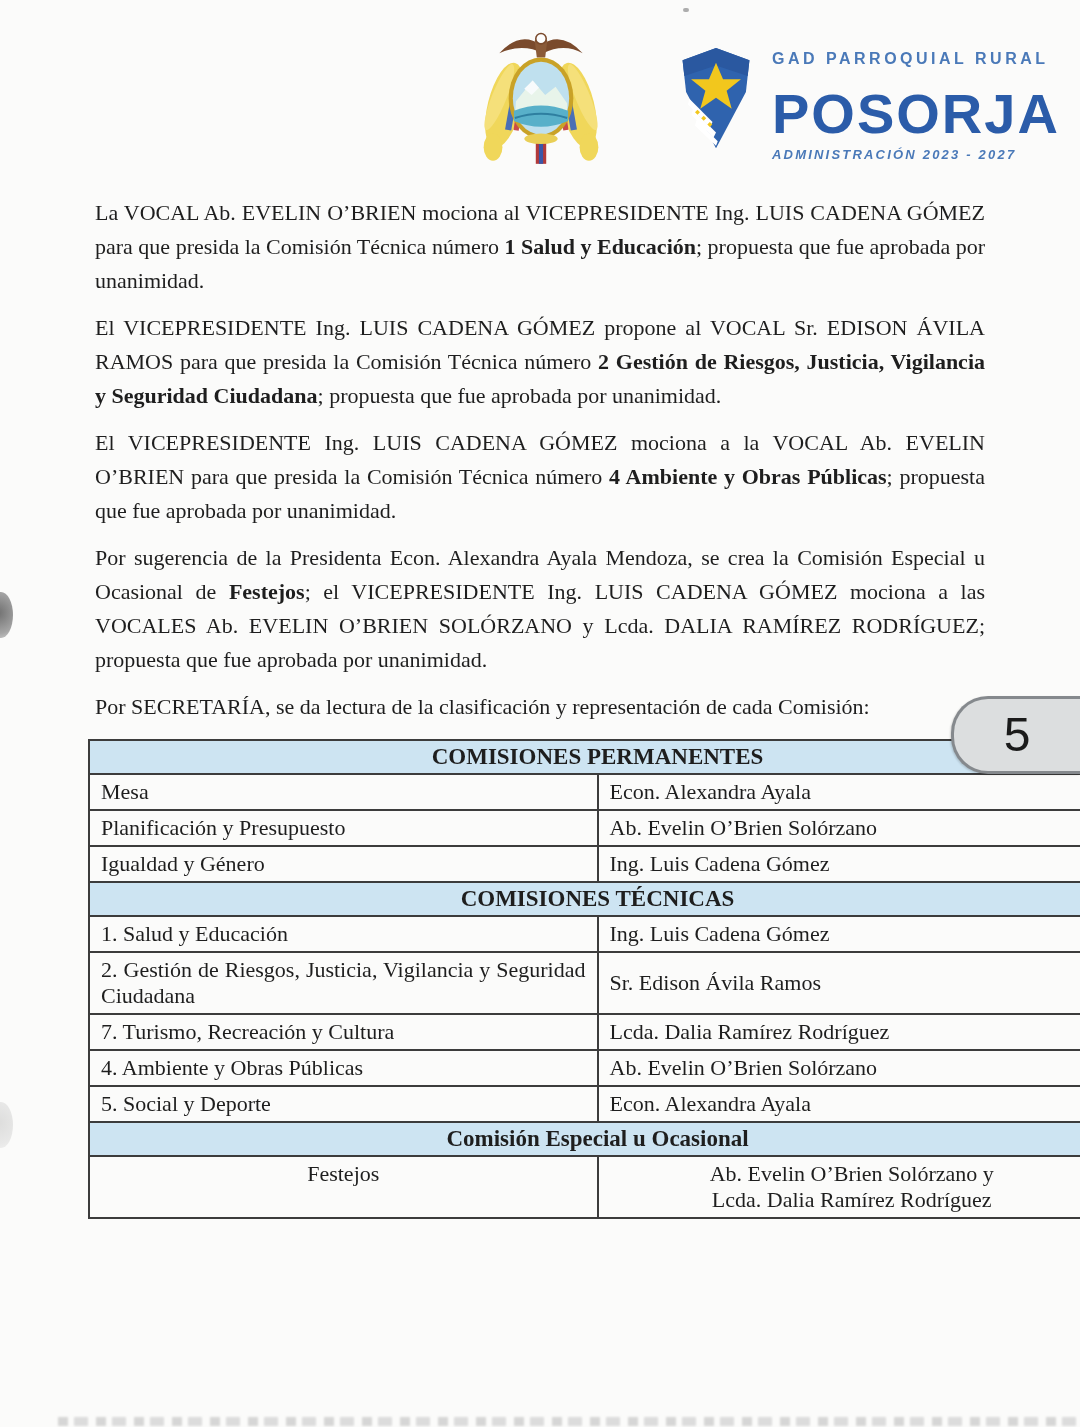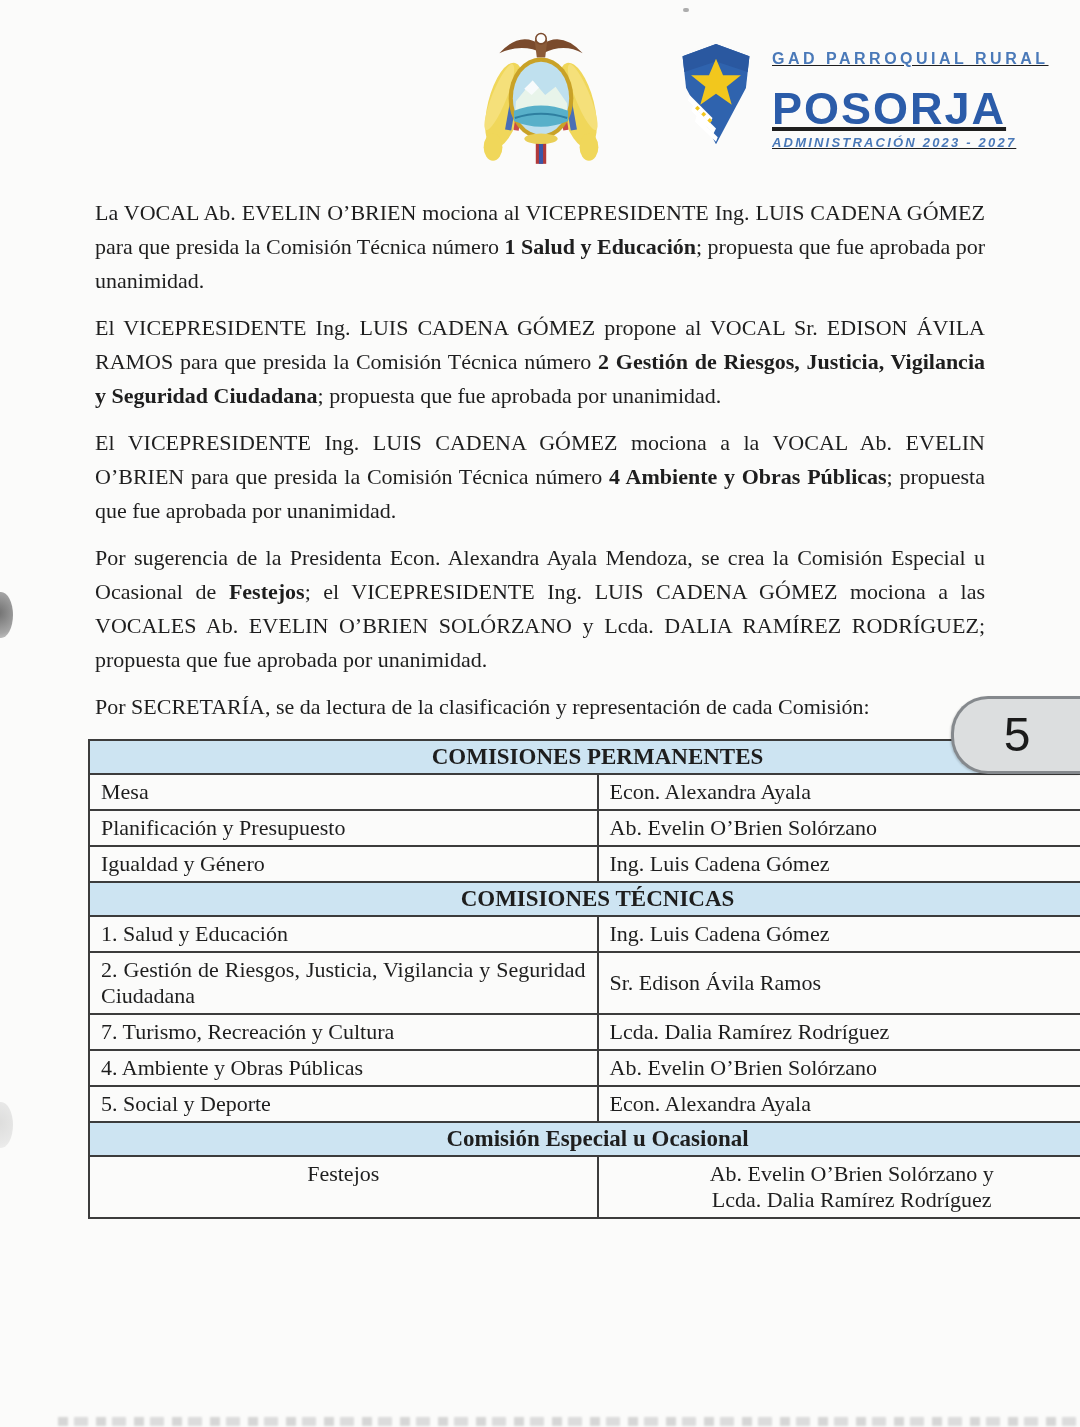--- a/index.html
+++ b/index.html
@@ -7,29 +7,29 @@
     width: 1080px; height: 1427px;
     position: relative;
     overflow: hidden;
     background: #fbfbfa;
     font-family: "Liberation Serif", serif;
     color: #1e1e1e;
   }
   
   .doc-header { position: absolute; top: 0; left: 0; width: 100%; height: 185px; }
   .coat-of-arms { position: absolute; left: 477px; top: 22px; width: 128px; height: 146px; }
-  .posorja-logo { position: absolute; left: 672px; top: 36px; display: flex; align-items: flex-start; text-decoration: underline; }
+  .posorja-logo { position: absolute; left: 672px; top: 36px; display: flex; align-items: center; }
   .posorja-shield { width: 88px; height: 118px; flex: 0 0 auto; }
   .logo-text { margin-left: 12px; margin-top: 14px; font-family: "Liberation Sans", sans-serif; }
   .logo-orgtype {
     font-size: 16px; font-weight: bold; letter-spacing: 3.5px;
     color: var(--brand-blue-light, #4a79b8); white-space: nowrap;
   }
   .logo-orgname {
-    font-size: 45px; font-weight: bold; letter-spacing: 2px; line-height: 1.05;
+    font-size: 56px; font-weight: bold; letter-spacing: 2px; line-height: 1.05;
     color: var(--brand-blue, #2b5ca9); margin-top: 17px;
   }
   .logo-admin {
     font-size: 13px; font-weight: bold; font-style: italic; letter-spacing: 2.2px;
     color: var(--brand-blue-light, #4a79b8); margin-top: 3px; white-space: nowrap;
   }
   .scan-dot { position: absolute; left: 683px; top: 8px; width: 6px; height: 4px;
     background: #9a9a9a; border-radius: 2px; opacity: .8; }
   
   .doc-content { position: absolute; left: 95px; top: 196px; width: 890px; }

